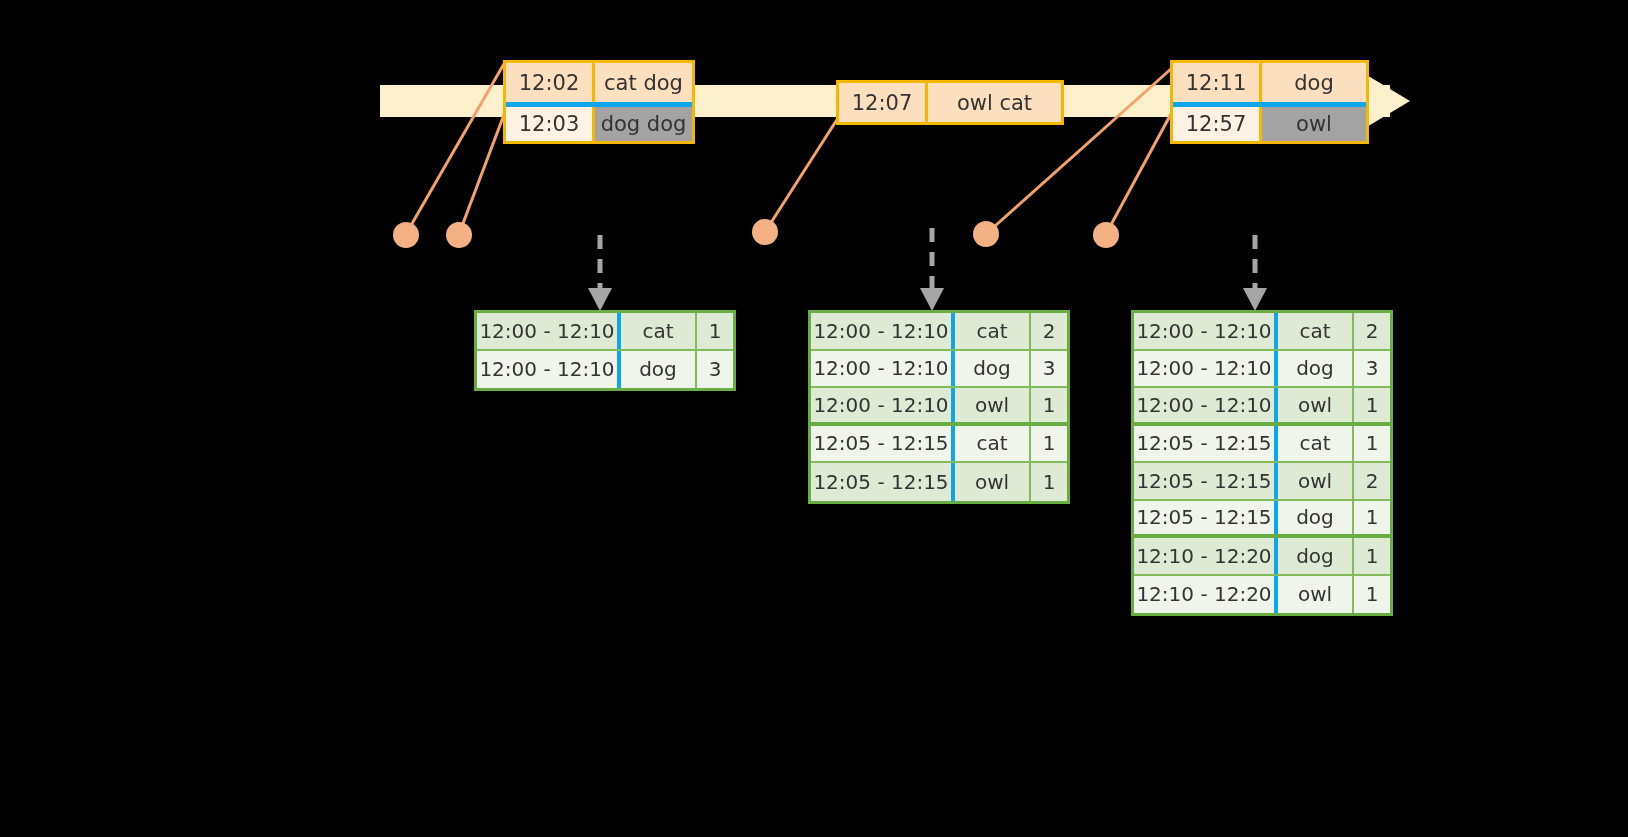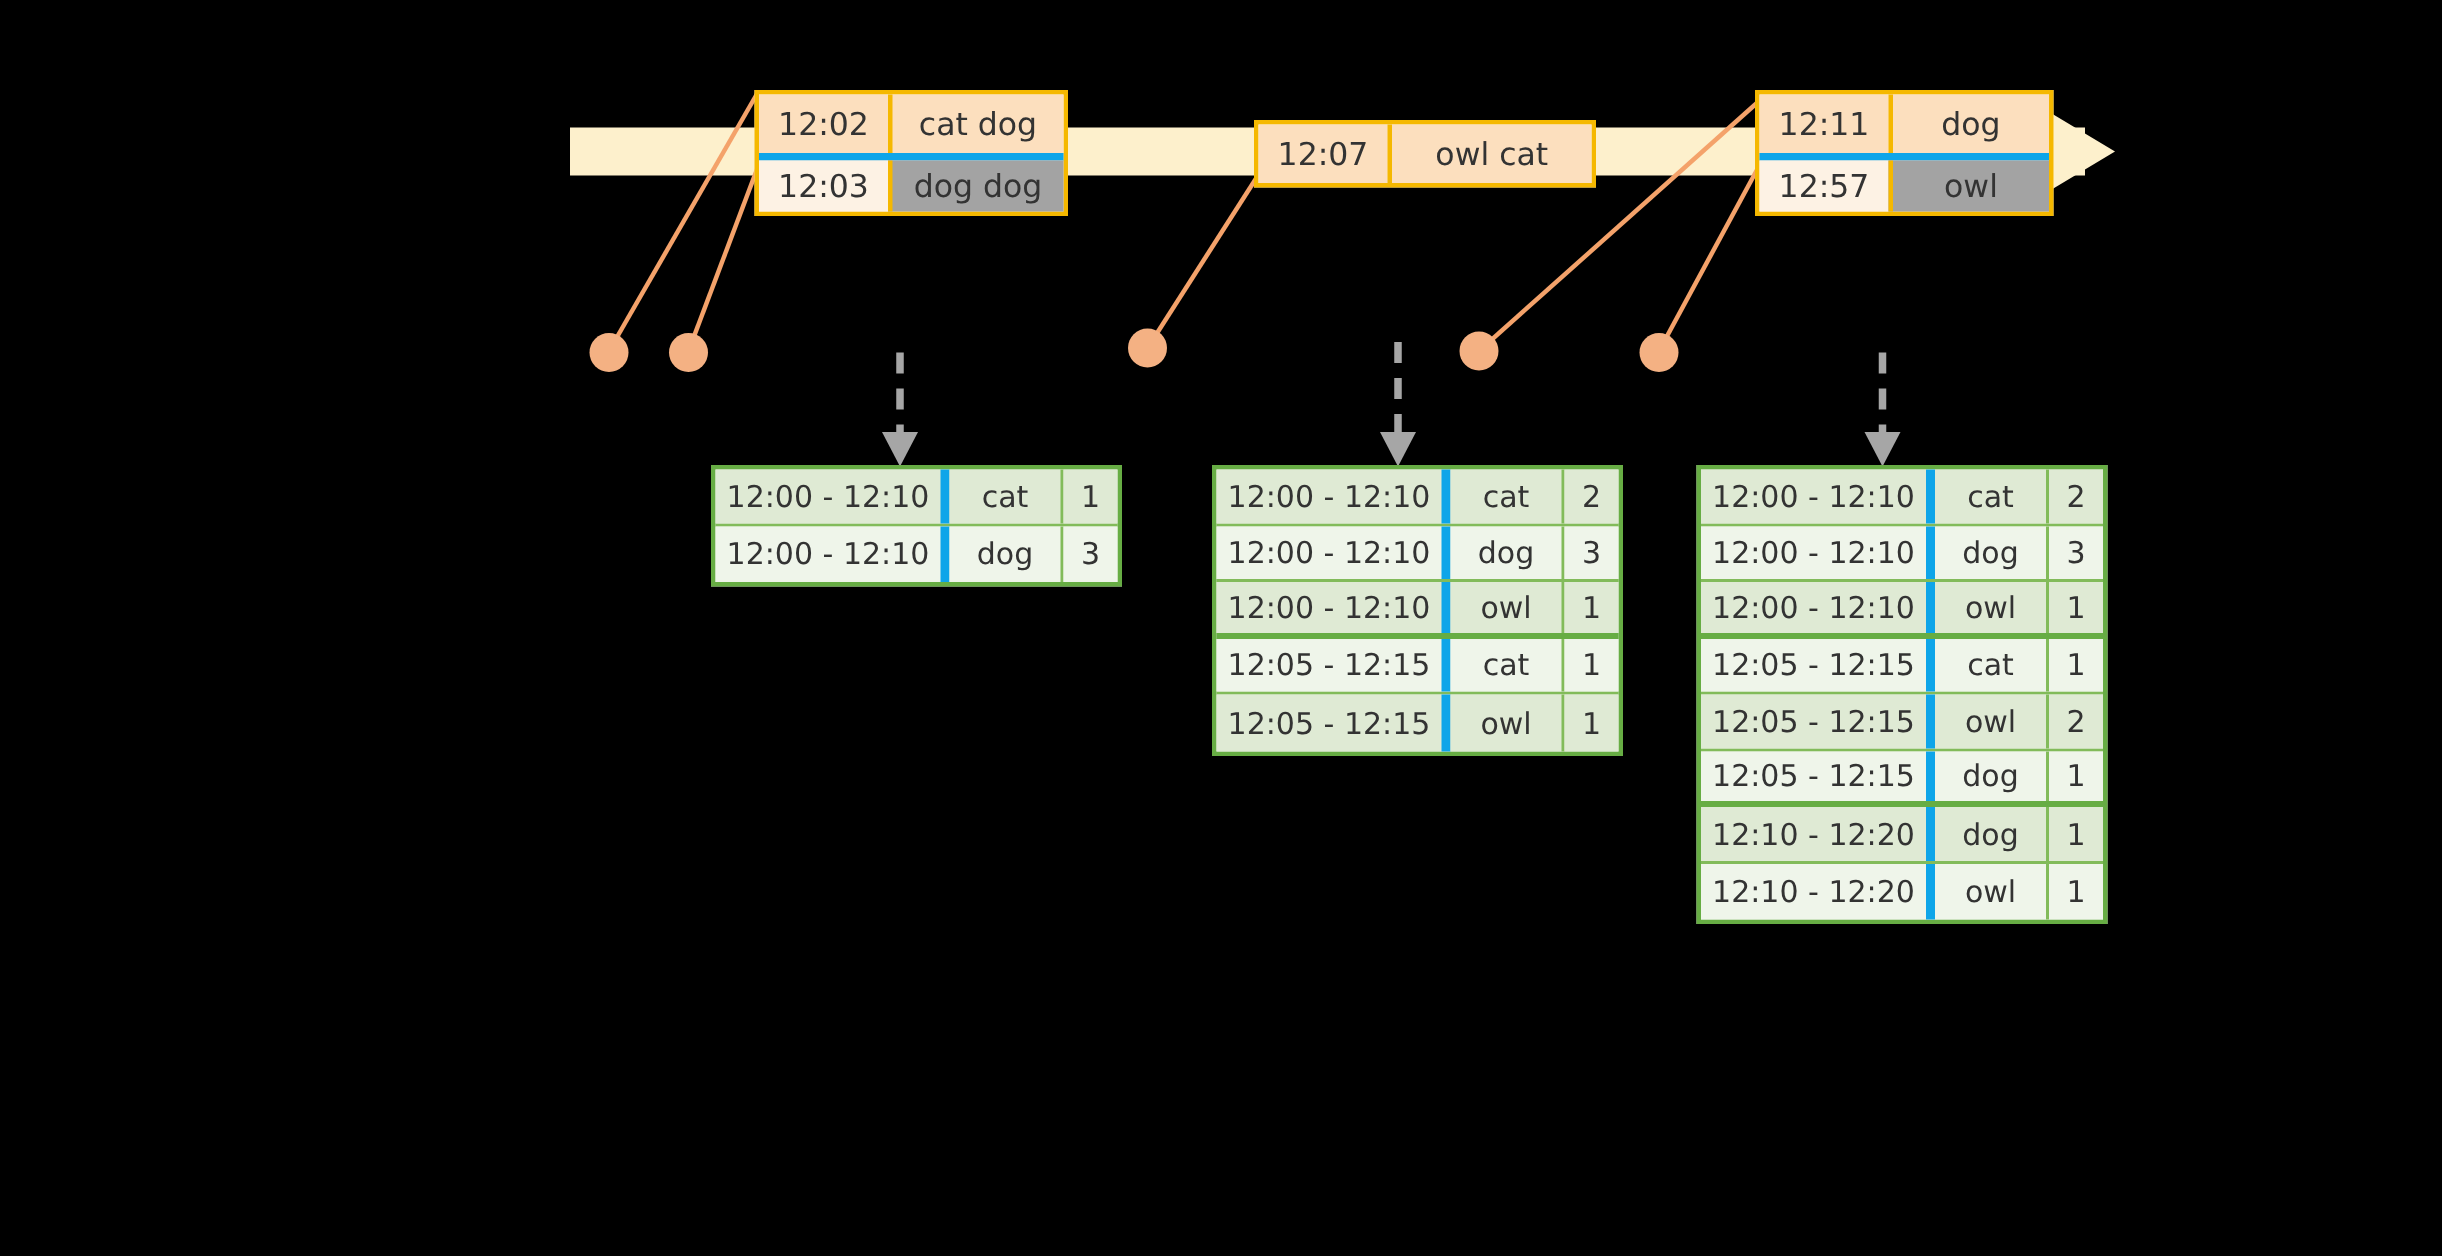--- a/index.html
+++ b/index.html
@@ -86,21 +86,21 @@
   .res-row.grp { border-bottom: 4px solid #67ad44; }
   .cell {
     display: flex;
     align-items: center;
     justify-content: center;
     font-size: 20px;
     color: #333333;
     background: #dfead4;
     box-sizing: border-box;
   }
-  .cell.win  { width: 156px; border-right: 6px solid #0ea5e9; }
+  .cell.win  { width: 144px; border-right: 4px solid #0ea5e9; }
   .cell.word { width: 76px;  border-right: 2px solid #82bb5a; }
   .cell.cnt  { width: 36px; }
 </style>
 </head>
 <body>
 
 <div id="stage">
 
   <svg class="layer" viewBox="0 0 1628 837">
 
@@ -130,21 +130,21 @@
       <line x1="932" y1="228" x2="932" y2="288"></line>
       <line x1="1255" y1="235" x2="1255" y2="288"></line>
     </g>
     <g fill="#a6a6a6">
       <polygon points="588,288 612,288 600,311"></polygon>
       <polygon points="920,288 944,288 932,311"></polygon>
       <polygon points="1243,288 1267,288 1255,311"></polygon>
     </g>
   </svg>
 
-  <div class="evt-group" style="left:503px; top:60px; width:209px;">
+  <div class="evt-group" style="left:503px; top:60px; width:192px;">
     <div class="evt-row shade">
       <div class="evt-time">12:02</div>
       <div class="evt-text">cat dog</div>
     </div>
     <div class="evt-row">
       <div class="evt-time">12:03</div>
       <div class="evt-text">dog dog</div>
     </div>
   </div>
 

